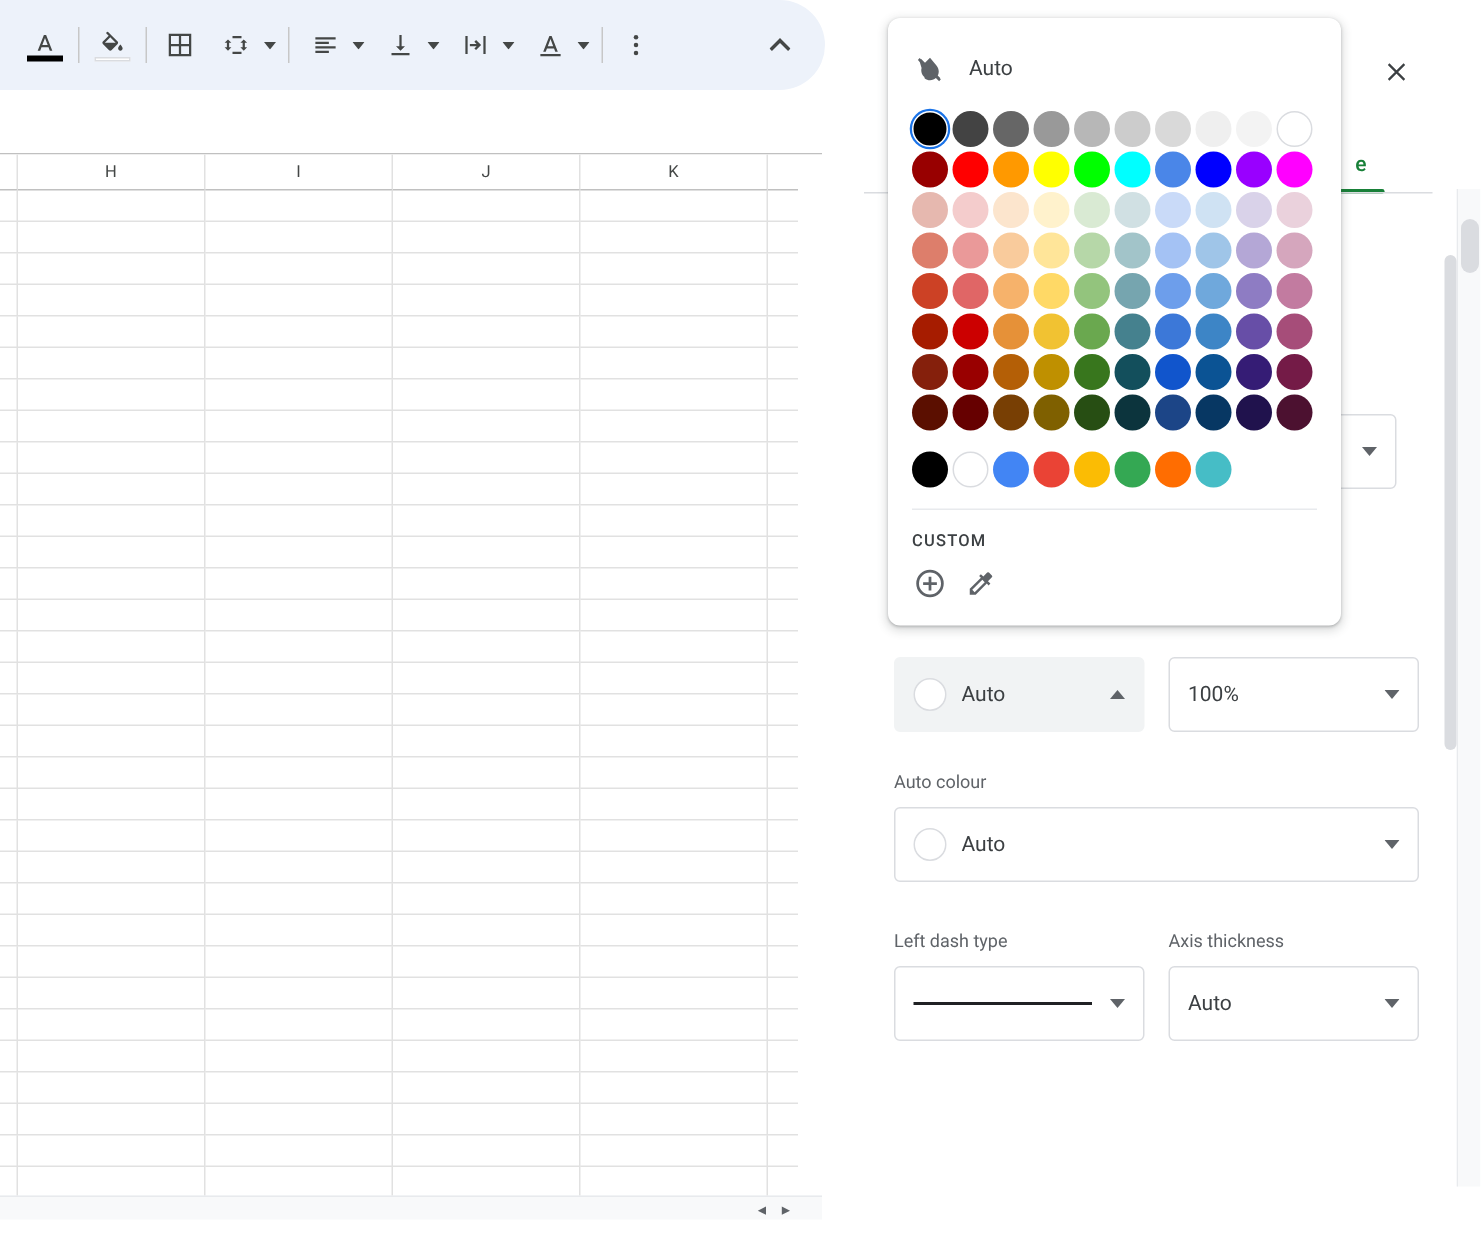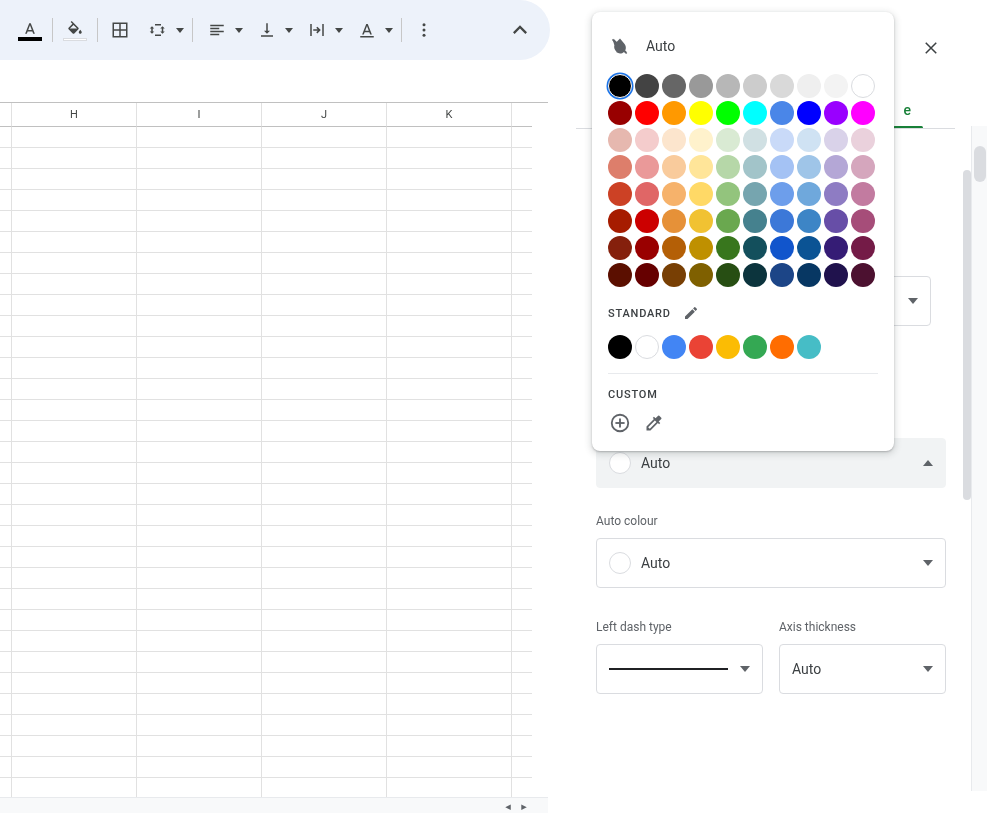--- a/index.html
+++ b/index.html
@@ -673,20 +673,30 @@
 
   <div class="form" style="top:438px">
     <div class="field-row">
       <div class="half">
         <div class="select-box active">
           <span class="circ"></span>
           <span>Auto</span>
           <span class="dd">
               <svg width="10" height="6" viewBox="0 0 10 6">
                 <path fill="#5f6368" d="M0 6l5-6 5 6z"></path>
+              </svg>
+            </span>
+        </div>
+      </div>
+      <div class="half">
+        <div class="select-box">
+          <span>100%</span>
+          <span class="dd">
+              <svg width="10" height="6" viewBox="0 0 10 6">
+                <path fill="#5f6368" d="M0 0l5 6 5-6z"></path>
               </svg>
             </span>
         </div>
       </div>
     </div>
   </div>
 
   <div class="form" style="top:514px">
     <div class="field-row">
       <div class="half">
@@ -823,28 +833,20 @@
       <div class="sw" style="background: rgb(102, 0, 0);"></div>
       <div class="sw" style="background: rgb(120, 63, 4);"></div>
       <div class="sw" style="background: rgb(127, 96, 0);"></div>
       <div class="sw" style="background: rgb(39, 78, 19);"></div>
       <div class="sw" style="background: rgb(12, 52, 61);"></div>
       <div class="sw" style="background: rgb(28, 69, 135);"></div>
       <div class="sw" style="background: rgb(7, 55, 99);"></div>
       <div class="sw" style="background: rgb(32, 18, 77);"></div>
       <div class="sw" style="background: rgb(76, 17, 48);"></div>
     </div>
-  <div class="pp-section-head">
-    <span>STANDARD</span>
-    <span class="icn-btn">
-      <svg width="16" height="16" viewBox="0 0 24 24" fill="#5f6368">
-          <path d="M3 17.25V21h3.75L17.81 9.94l-3.75-3.75L3 17.25zM20.71 7.04a1 1 0 000-1.41l-2.34-2.34a1 1 0 00-1.41 0l-1.83 1.83 3.75 3.75 1.83-1.83z"></path>
-        </svg>
-    </span>
-  </div>
   <div class="pp-grid" id="std-swatches" style="grid-template-columns:repeat(8,24px)">
       <div class="sw" style="background: rgb(0, 0, 0);"></div>
       <div class="sw" style="background: rgb(255, 255, 255); border: 1px solid rgb(218, 220, 224);"></div>
       <div class="sw" style="background: rgb(66, 133, 244);"></div>
       <div class="sw" style="background: rgb(234, 67, 53);"></div>
       <div class="sw" style="background: rgb(251, 188, 4);"></div>
       <div class="sw" style="background: rgb(52, 168, 83);"></div>
       <div class="sw" style="background: rgb(255, 109, 1);"></div>
       <div class="sw" style="background: rgb(70, 189, 198);"></div>
     </div>

